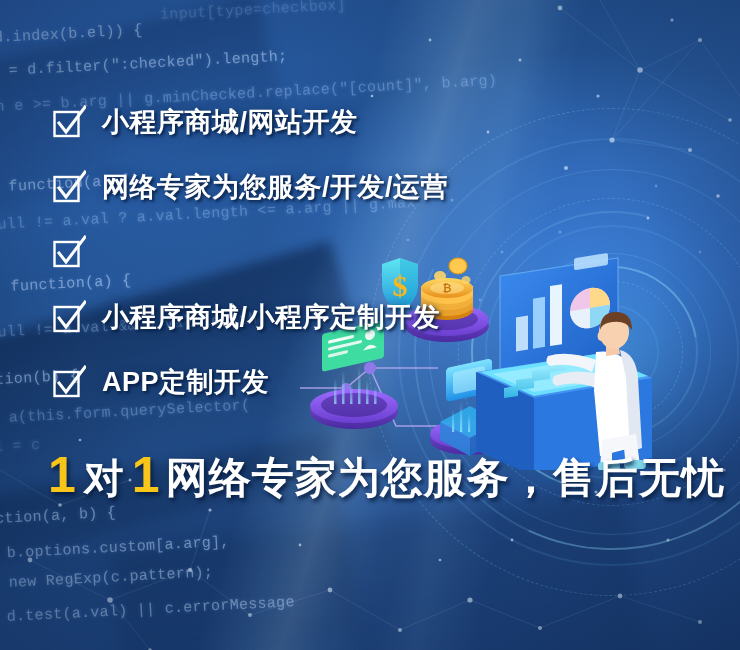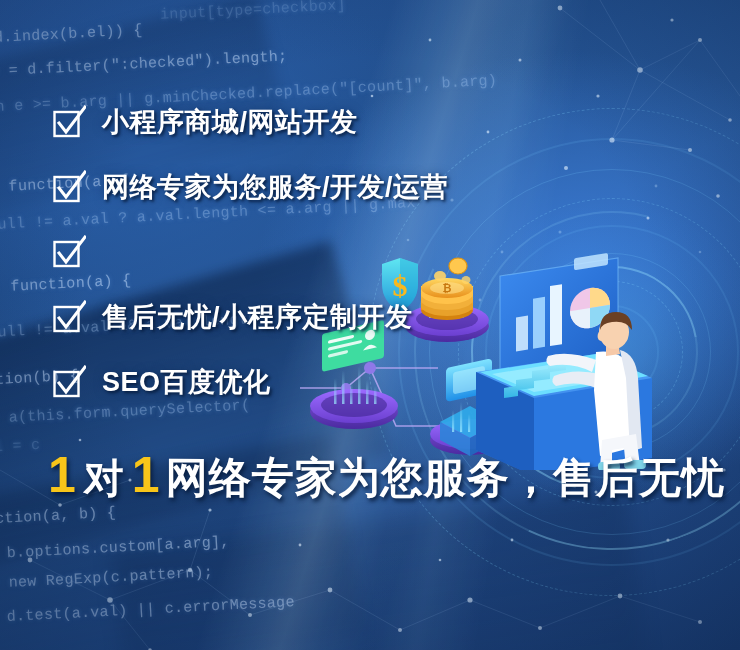--- a/index.html
+++ b/index.html
@@ -492,29 +492,29 @@
           <rect x="2.5" y="7" width="24" height="24" fill="none" stroke="#ffffff" stroke-width="2.4"></rect>
           <path d="M7 18 L14 27 L33 2" fill="none" stroke="#ffffff" stroke-width="3" stroke-linecap="square"></path>
         </svg>
       </div>
 
       <div class="feature-row">
         <svg class="checkbox-icon" viewBox="0 0 34 34">
           <rect x="2.5" y="7" width="24" height="24" fill="none" stroke="#ffffff" stroke-width="2.4"></rect>
           <path d="M7 18 L14 27 L33 2" fill="none" stroke="#ffffff" stroke-width="3" stroke-linecap="square"></path>
         </svg>
-        <span class="feature-label">售后无忧/小程序定制开发</span>
+        <span class="feature-label">小程序商城/小程序定制开发</span>
       </div>
 
       <div class="feature-row">
         <svg class="checkbox-icon" viewBox="0 0 34 34">
           <rect x="2.5" y="7" width="24" height="24" fill="none" stroke="#ffffff" stroke-width="2.4"></rect>
           <path d="M7 18 L14 27 L33 2" fill="none" stroke="#ffffff" stroke-width="3" stroke-linecap="square"></path>
         </svg>
-        <span class="feature-label">SEO百度优化</span>
+        <span class="feature-label">APP定制开发</span>
       </div>
 
     </div>
 
     <div class="tagline">
       <span class="tag-num">1</span>
       <span class="tag-word">对</span>
       <span class="tag-num">1</span>
       <span class="tag-main">网络专家为您服务，售后无忧！</span>
     </div>

